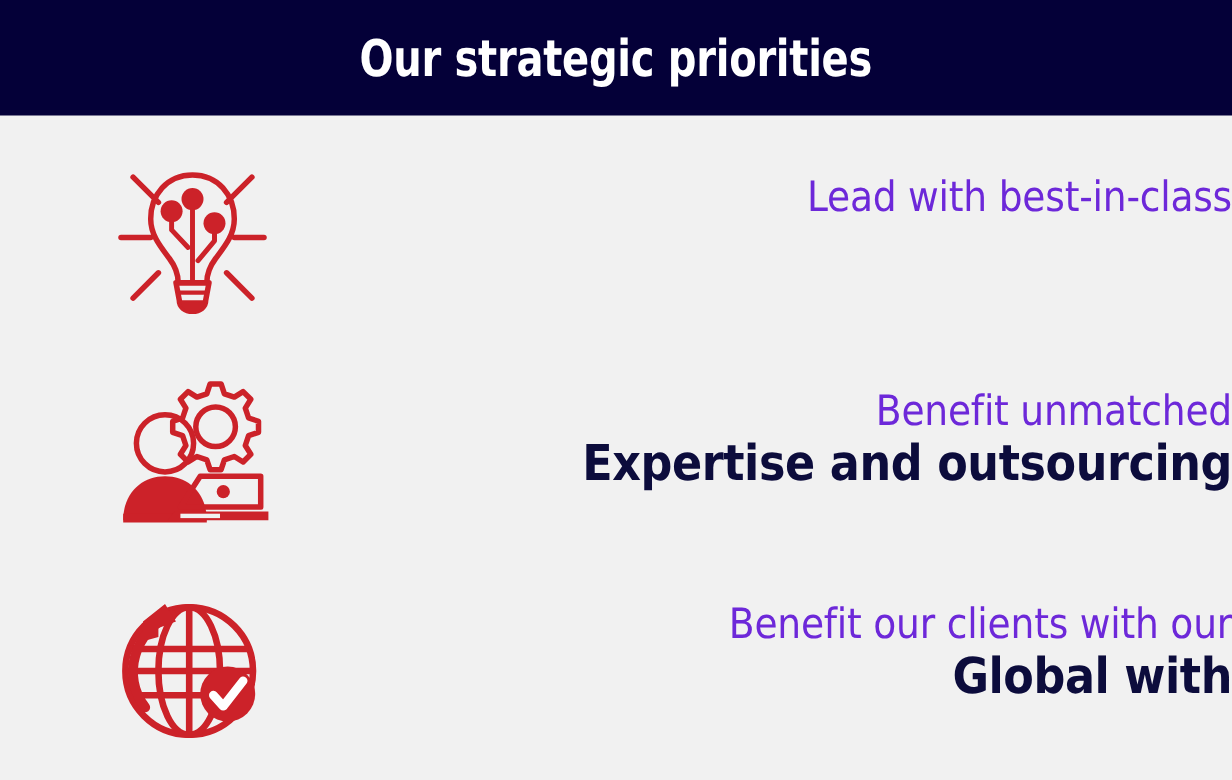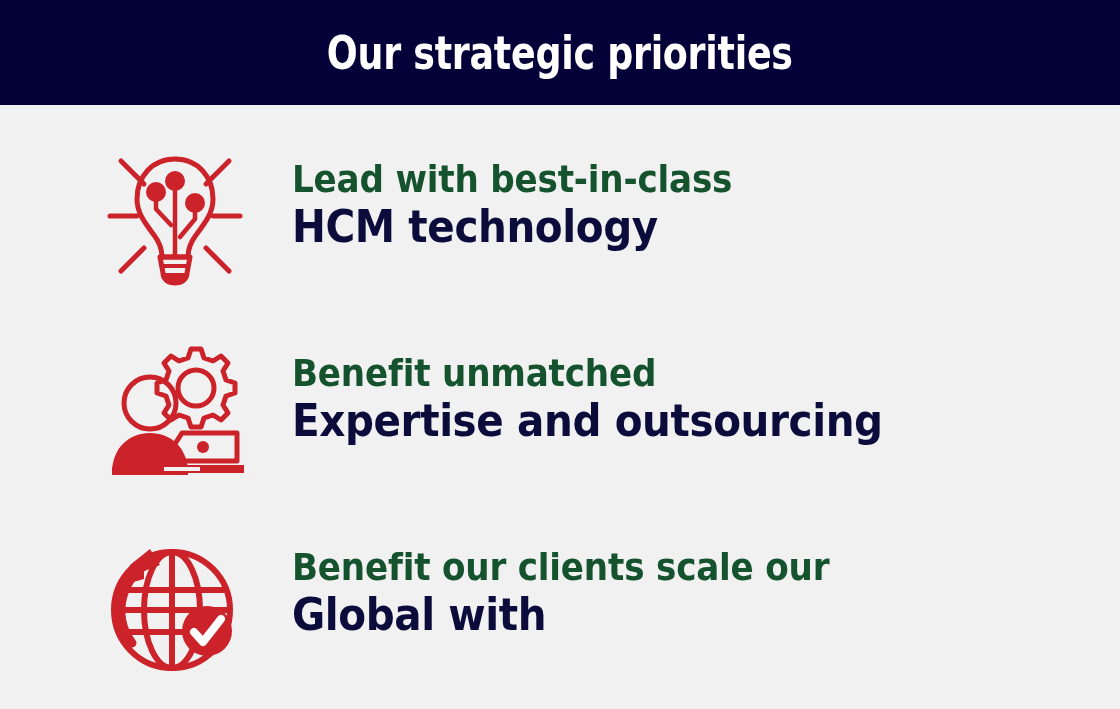--- a/index.html
+++ b/index.html
@@ -11,20 +11,21 @@
     height: 709px;
     background: #f1f1f1;
     font-family: "DejaVu Sans Condensed", "Liberation Sans Narrow", "Liberation Sans", sans-serif;
     overflow: hidden;
   }
   .slide {
     position: relative;
     width: 1120px;
     height: 709px;
     background: #f1f1f1;
+    text-align: right;
   }
 
   
   .header-band {
     position: absolute;
     left: 0;
     top: 0;
     width: 1120px;
     height: 105px;
     background: #040038;
@@ -71,23 +72,23 @@
   .priority-icon svg {
     display: block;
     width: 142px;
     height: 140px;
   }
   .priority-text {
     flex: 1 1 auto;
     padding-top: 12px;
   }
   .priority-lead {
-    color: #14532d;
+    color: #6d28d9;
     font-size: 38px;
-    font-weight: bold;
+    font-weight: normal;
     line-height: 1.08;
     letter-spacing: -0.2px;
     white-space: nowrap;
   }
   .priority-headline {
     color: #0c0c3c;
     font-size: 45px;
     font-weight: bold;
     line-height: 1.18;
     letter-spacing: -0.4px;
@@ -135,21 +136,20 @@
           <circle cx="52" cy="45" r="10" fill="#cc2229"></circle>
           <circle cx="91" cy="56" r="10" fill="#cc2229"></circle>
 
           <path d="M56 110 L86 110 L83 126 C83 132 78 136 71 136 C64 136 59 132 59 126 Z" fill="none" stroke="#cc2229" stroke-width="5" stroke-linejoin="round"></path>
           <line x1="59" y1="119" x2="83" y2="119" stroke="#cc2229" stroke-width="4"></line>
           <path d="M60 126 C60 132 64 136 71 136 C78 136 82 132 82 126 Z" fill="#cc2229"></path>
         </svg>
       </div>
       <div class="priority-text">
         <div class="priority-lead">Lead with best-in-class</div>
-        <div class="priority-headline">HCM technology</div>
       </div>
     </div>
 
     <div class="priority-row row-2">
       <div class="priority-icon">
         <svg viewBox="0 0 142 140" xmlns="http://www.w3.org/2000/svg">
 
           <g fill="none" stroke="#cc2229" stroke-width="5" stroke-linejoin="round">
             <path d="M87 8 L97 8 L100 17 L109 20 L117 15 L124 22 L119 30 L122 39 L131 42
                      L131 52 L122 55 L119 64 L124 72 L117 79 L109 74 L100 77 L97 86
@@ -193,19 +193,19 @@
           <g fill="none" stroke="#cc2229" stroke-width="9" stroke-linecap="round">
             <path d="M28 108 C6 80 18 38 52 24"></path>
           </g>
           <path d="M26 30 L26 48 L40 44 L40 36 L56 30 L46 14 Z" fill="#cc2229"></path>
 
           <circle cx="103" cy="96" r="25" fill="#cc2229"></circle>
           <path d="M90 97 L99 107 L117 84" fill="none" stroke="#ffffff" stroke-width="8" stroke-linecap="round" stroke-linejoin="round"></path>
         </svg>
       </div>
       <div class="priority-text">
-        <div class="priority-lead">Benefit our clients scale our</div>
+        <div class="priority-lead">Benefit our clients with our</div>
         <div class="priority-headline">Global with</div>
       </div>
     </div>
 
   </div>
 </div>
 
 </body></html>

